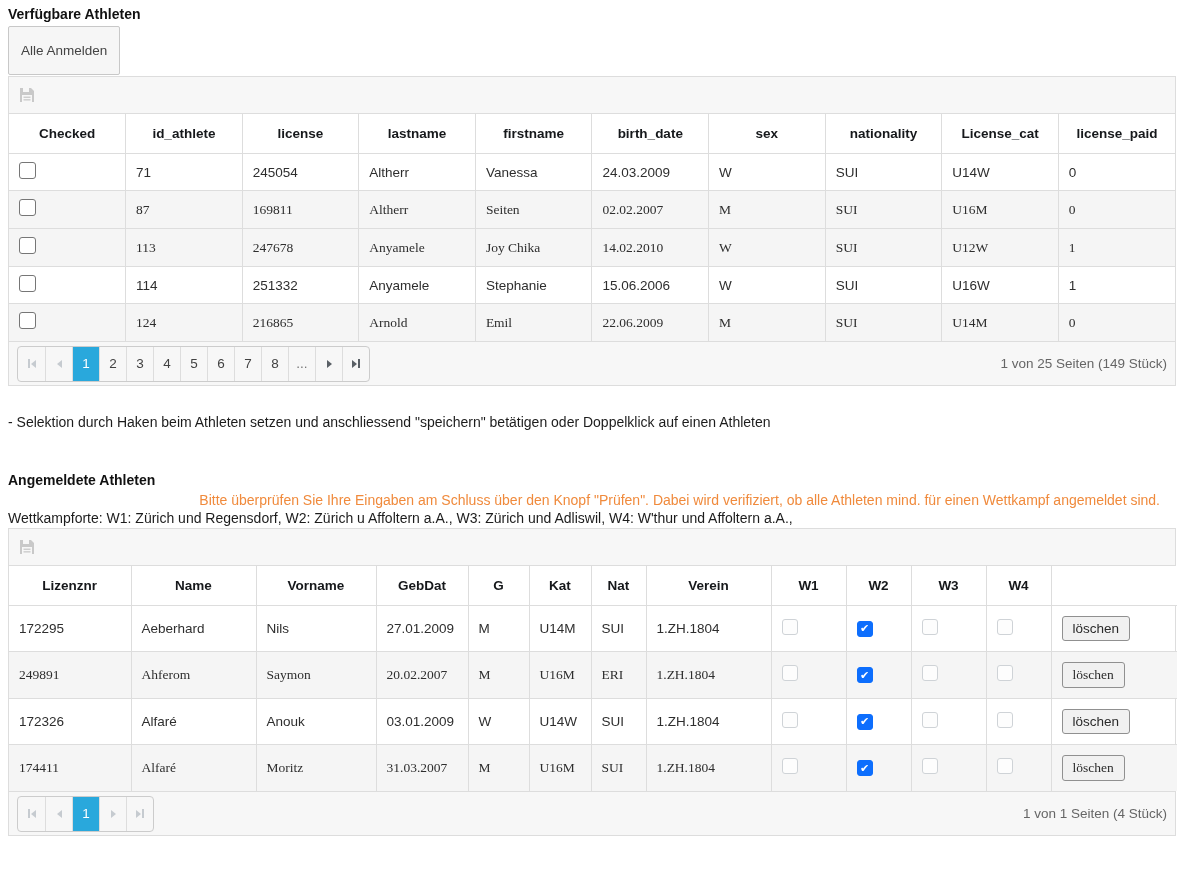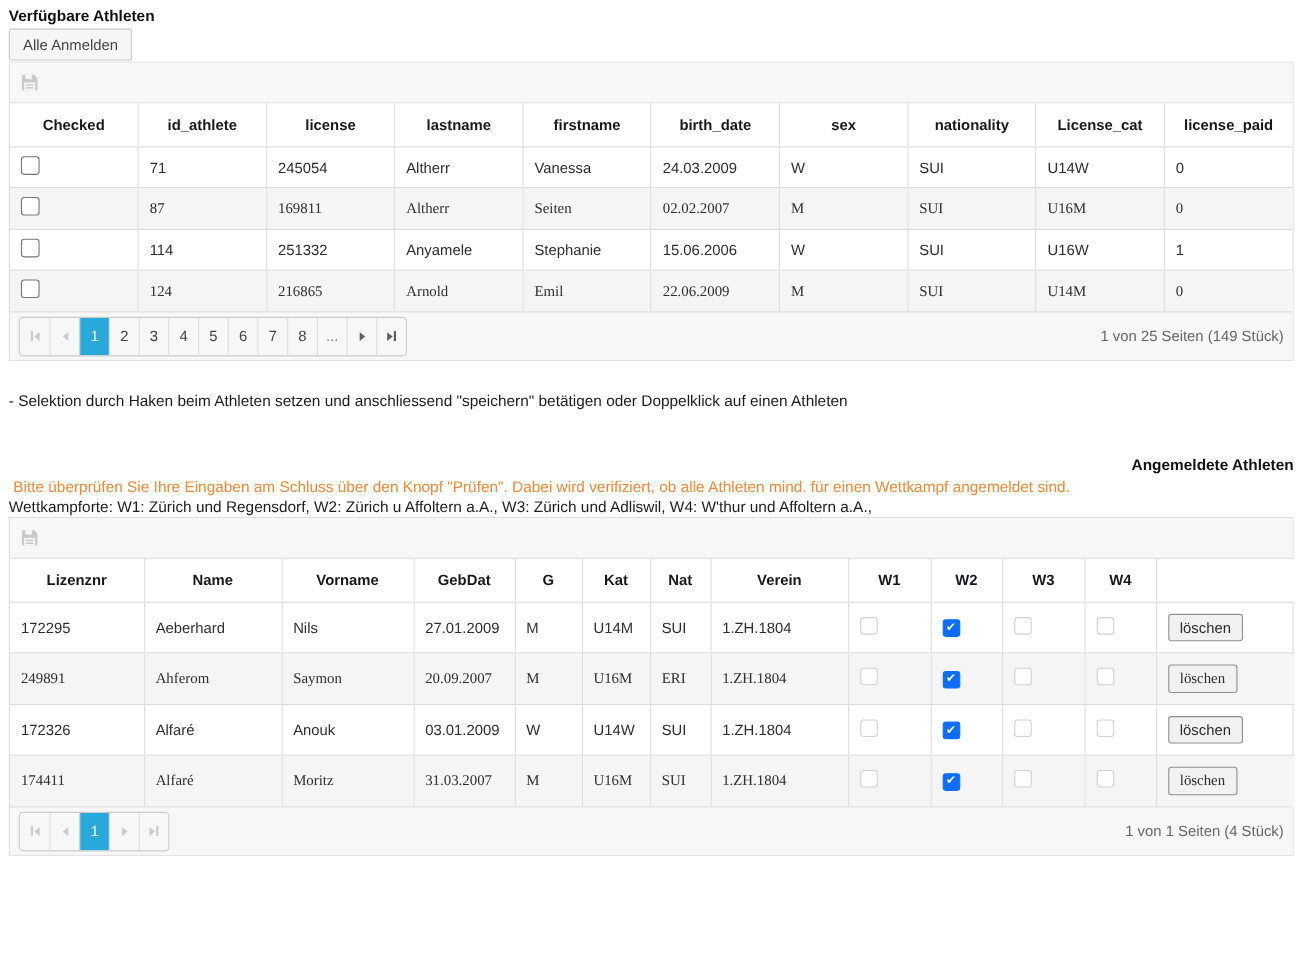--- a/index.html
+++ b/index.html
@@ -1,21 +1,21 @@
 <!DOCTYPE html>
 <html style="--accent: #29a8dc; --check: #0d6efd; --warn: #f08a3c;"><head>
 <meta charset="utf-8">
 <style>
   :root { --accent:#29a8dc; --check:#0d6efd; --warn:#f08a3c; --border:#dddddd; }
   * { box-sizing:border-box; }
   html,body { margin:0; padding:0; background:#fff; }
   body { font-family:"Liberation Sans","DejaVu Sans",sans-serif; font-size:14px; color:#212529; }
   .page { width:1168px; margin:6px 8px; }
   h2.sec-title { font-size:14px; font-weight:700; margin:0 0 4px 0; color:#111; }
-  .btn { font-family:inherit; font-size:13.5px; color:#444; background:#f6f6f6; border:1px solid #c8c8c8; padding:6px 12px; border-radius:2px; cursor:pointer; }
+  .btn { font-family:inherit; font-size:13.5px; color:#444; background:#f6f6f6; border:1px solid #c8c8c8; padding:16px 12px; border-radius:2px; cursor:pointer; }
   .btn:disabled { color:#c9c9c9; border-color:#dddddd; background:#fafafa; cursor:default; }
   .btnrow { margin:6px 0 2px 0; display:flex; gap:3px; }
   .grid { border:1px solid var(--border); width:100%; }
   .toolbar { background:#f7f7f7; border-bottom:1px solid var(--border); padding:10px 10px; height:37px; display:flex; align-items:center; }
   .disk { display:inline-flex; }
   table { width:100%; border-collapse:collapse; table-layout:fixed; font-size:13.5px; }
   th { text-align:center; font-weight:700; padding:12px 10px; border-left:1px solid var(--border); border-bottom:1px solid var(--border); background:#fff; color:#16181b; overflow:hidden; white-space:nowrap; }
   th:first-child { border-left:none; }
   td { padding:8px 10px; border-left:1px solid var(--border); border-bottom:1px solid var(--border); color:#2e2e2e; overflow:hidden; white-space:nowrap; vertical-align:middle; }
   td:first-child { border-left:none; }
@@ -33,22 +33,22 @@
   .pg-btn:first-child { border-left:none; }
   .pg-btn.active { background:var(--accent); color:#fff; }
   .pg-btn.nav { color:#5a6066; }
   .pg-btn.nav.disabled { color:#c6cbd0; cursor:default; }
   .pg-btn.dots { color:#777; }
   .tri-l { width:0; height:0; border-top:4px solid transparent; border-bottom:4px solid transparent; border-right:5px solid currentColor; }
   .tri-r { width:0; height:0; border-top:4px solid transparent; border-bottom:4px solid transparent; border-left:5px solid currentColor; }
   .vbar { width:2px; height:9px; background:currentColor; }
   .pager-info { margin-left:auto; color:#666; font-size:13.5px; }
   .hint { font-size:14px; color:#1c1c1c; margin:28px 0 0 0; }
-  .sec2-title { margin-top:42px !important;text-align:right; }
-  .warning { color:var(--warn); font-size:14px; margin:2px 4px; }
+  .sec2-title { margin-top:42px !important; }
+  .warning { color:var(--warn); font-size:14px; margin:2px 16px;text-align:right; }
   .venues { font-size:14px; color:#1c1c1c; margin:2px 0; }
 </style>
 </head>
 <body>
 
 <div class="page">
 
   <h2 class="sec-title">Verfügbare Athleten</h2>
 
   <button class="btn" style="margin-bottom:1px;">Alle Anmelden</button>
@@ -109,20 +109,32 @@
             <td><span class="cb"></span></td>
             <td>87</td>
             <td>169811</td>
             <td>Altherr</td>
             <td>Seiten</td>
             <td>02.02.2007</td>
             <td>M</td>
             <td>SUI</td>
             <td>U16M</td>
             <td>0</td>
+          </tr>
+          <tr class="alt">
+            <td><span class="cb"></span></td>
+            <td>113</td>
+            <td>247678</td>
+            <td>Anyamele</td>
+            <td>Joy Chika</td>
+            <td>14.02.2010</td>
+            <td>W</td>
+            <td>SUI</td>
+            <td>U12W</td>
+            <td>1</td>
           </tr>
           <tr class="">
             <td><span class="cb"></span></td>
             <td>114</td>
             <td>251332</td>
             <td>Anyamele</td>
             <td>Stephanie</td>
             <td>15.06.2006</td>
             <td>W</td>
             <td>SUI</td>
@@ -238,21 +250,21 @@
             <td><span class="cb small"></span></td>
             <td><span class="cb small checked"></span></td>
             <td><span class="cb small"></span></td>
             <td><span class="cb small"></span></td>
             <td><button class="btn-del">löschen</button></td>
           </tr>
           <tr class="alt">
             <td>249891</td>
             <td>Ahferom</td>
             <td>Saymon</td>
-            <td>20.09.2007</td>
+            <td>20.02.2007</td>
             <td>M</td>
             <td>U16M</td>
             <td>ERI</td>
             <td>1.ZH.1804</td>
             <td><span class="cb small"></span></td>
             <td><span class="cb small checked"></span></td>
             <td><span class="cb small"></span></td>
             <td><span class="cb small"></span></td>
             <td><button class="btn-del">löschen</button></td>
           </tr>

